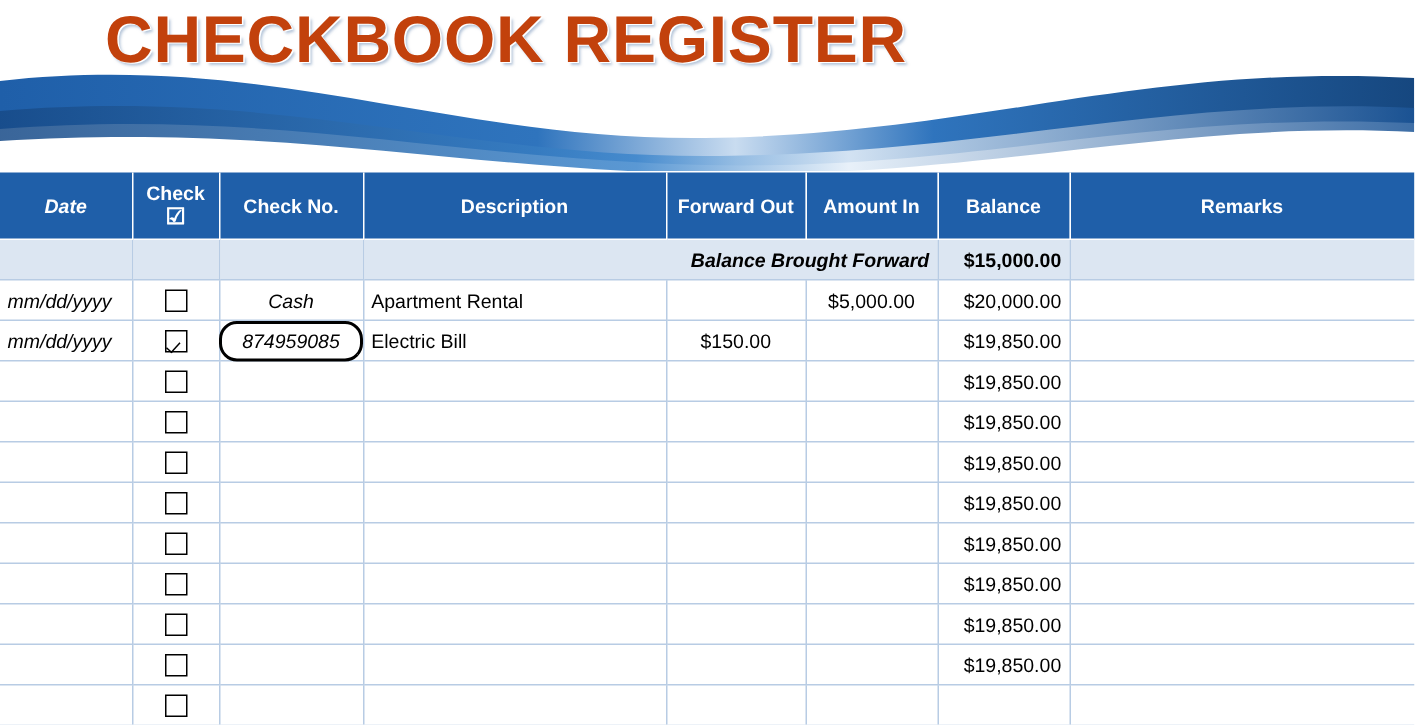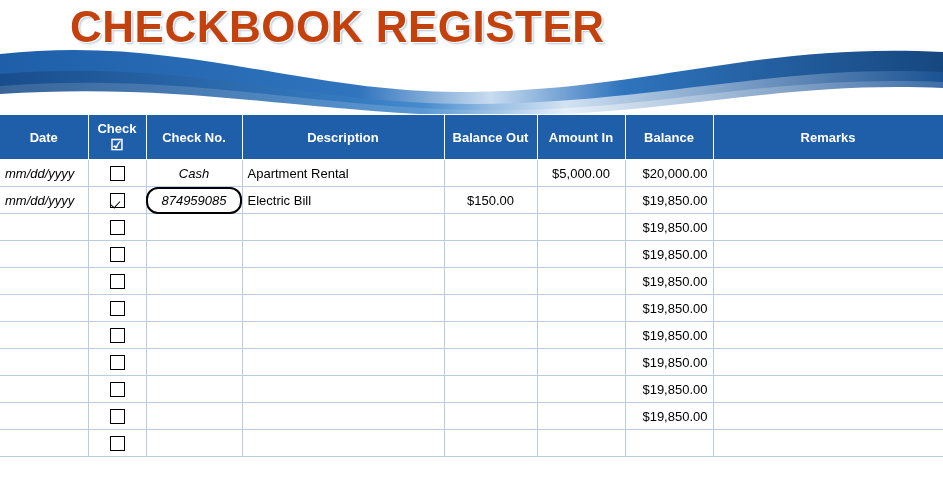--- a/index.html
+++ b/index.html
@@ -53,21 +53,21 @@
     color: #ffffff;
     font-size: 13px;
     font-weight: bold;
     text-align: center;
     height: 44px;
     border-right: 1px solid #ffffff;
     border-bottom: 1px solid #ffffff;
     padding: 0 2px;
     vertical-align: middle;
   }
-  .register th.first { border-left: none; }
+  .register th.first { border-left: none; font-style: italic; }
   .register th .hdr-check-wrap {
     display: block;
     line-height: 13px;
   }
   .register th .hdr-chk {
     display: inline-block;
     margin-top: 2px;
     font-size: 15px;
     line-height: 15px;
   }
@@ -195,27 +195,35 @@
   </colgroup>
   <thead>
     <tr>
       <th class="first">Date</th>
       <th>
         <span class="hdr-check-wrap">Check</span>
         <span class="hdr-chk">☑</span>
       </th>
       <th>Check No.</th>
       <th>Description</th>
-      <th>Balance Out</th>
+      <th>Forward Out</th>
       <th>Amount In</th>
       <th>Balance</th>
       <th>Remarks</th>
     </tr>
   </thead>
   <tbody>
+    <tr class="bf-row">
+      <td></td>
+      <td></td>
+      <td></td>
+      <td class="bf-label" colspan="3">Balance Brought Forward</td>
+      <td class="bf-amount">$15,000.00</td>
+      <td></td>
+    </tr>
 
   <tr>
         <td class="c-date">mm/dd/yyyy</td>
         <td class="c-check"><span class="chk"></span></td>
         <td class="c-no">Cash</td>
         <td class="c-desc">Apartment Rental</td>
         <td class="c-out"></td>
         <td class="c-in">$5,000.00</td>
         <td class="c-bal">$20,000.00</td>
         <td class="c-rem"></td>

